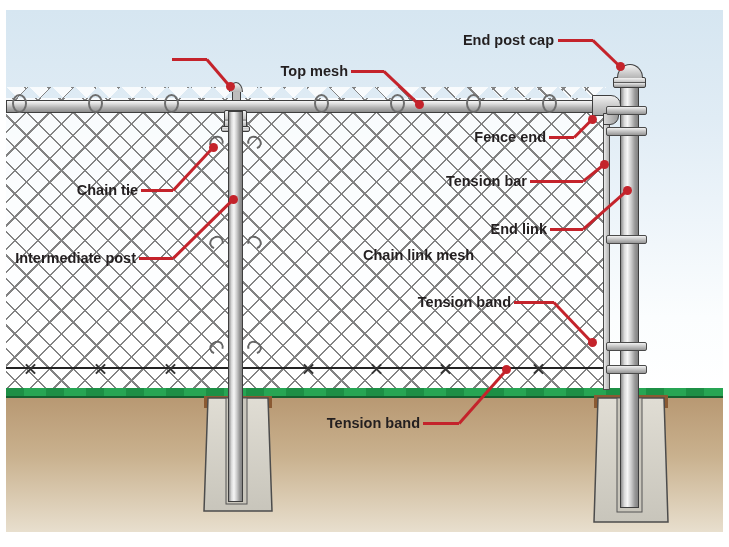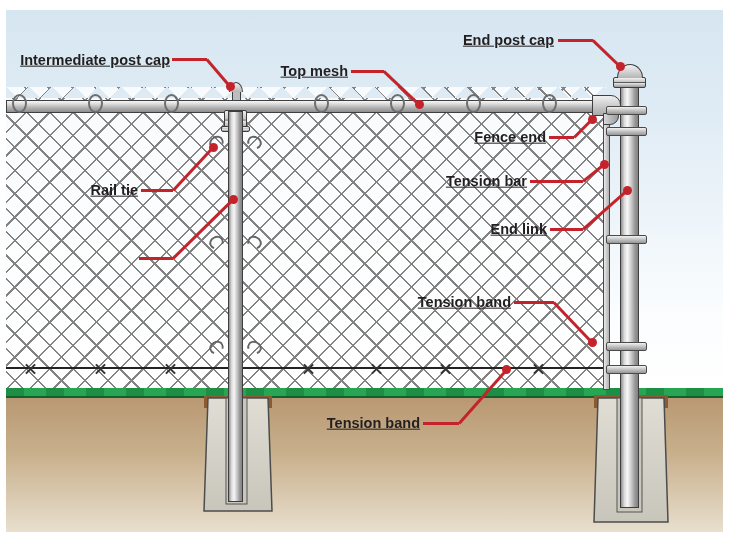--- a/index.html
+++ b/index.html
@@ -51,21 +51,21 @@
   .tie{width:15px;height:13px;border:2.4px solid #666;border-radius:50%;z-index:6;box-sizing:border-box;}
   .tieL{border-bottom-color:transparent;transform:rotate(-28deg);}
   .tieR{border-bottom-color:transparent;transform:rotate(28deg);}
   
   .wire{left:6px;top:367px;width:616px;height:2px;background:var(--wire-ink);z-index:2;}
   .xt{width:13px;height:13px;top:362px;z-index:2;}
   .xt::before,.xt::after{content:"";position:absolute;left:0;top:5.5px;width:13px;height:2px;background:#333;}
   .xt::before{transform:rotate(45deg);} .xt::after{transform:rotate(-45deg);}
   
   .lbl{position:absolute;font:700 14.5px/1.15 "Liberation Sans",sans-serif;color:var(--label-ink);
-       white-space:nowrap;transform:translateY(-50%);z-index:9;text-decoration:underline;}
+       white-space:nowrap;transform:translateY(-50%);z-index:9;}
   .lead{position:absolute;height:2.6px;background:var(--leader-red);z-index:9;}
   .dline{transform-origin:0 50%;}
   .dot{position:absolute;width:9px;height:9px;border-radius:50%;background:var(--leader-red);z-index:9;}
   svg{display:block;}
 </style>
 </head>
 <body>
 
 <div class="stage">
 
@@ -133,27 +133,28 @@
   <div class="abs elbow2"></div>
   <div class="abs postV" style="left:620px;top:86px;width:19px;height:422px"></div>
   <div class="abs collar" style="left:613px;top:77px;width:33px;height:11px"></div>
   <div class="abs dome" style="left:616.5px;top:64px;width:26px;height:14px"></div>
   <div class="abs band" style="top:106px"></div>
   <div class="abs band" style="top:127px"></div>
   <div class="abs band" style="top:235px"></div>
   <div class="abs band" style="top:342px"></div>
   <div class="abs band" style="top:365px"></div>
 
-  <div class="lbl" style="right:559px;top:60px">Intermediate post cap</div>
   <div class="lbl" style="right:381px;top:71px">Top mesh</div>
   <div class="lbl" style="right:175px;top:40px">End post cap</div>
   <div class="lbl" style="right:183px;top:137px">Fence end</div>
   <div class="lbl" style="right:202px;top:181px">Tension bar</div>
   <div class="lbl" style="right:182px;top:229px">End link</div>
-  <div class="lbl" style="right:591px;top:190px">Rail tie</div>
+  <div class="lbl" style="right:591px;top:190px">Chain tie</div>
+  <div class="lbl" style="right:593px;top:258px">Intermediate post</div>
+  <div class="lbl" style="left:363px;top:255px">Chain link mesh</div>
   <div class="lbl" style="right:218px;top:302px">Tension band</div>
   <div class="lbl" style="right:309px;top:423px">Tension band</div>
 
   <div class="lead" style="left:172px;top:58px;width:35px"></div>
   <div class="lead dline" style="left:207px;top:58px;width:35.5px;transform:rotate(49.6deg)"></div>
   <div class="dot" style="left:225.5px;top:81.5px"></div>
 
   <div class="lead" style="left:351px;top:70px;width:33px"></div>
   <div class="lead dline" style="left:384px;top:70px;width:48.1px;transform:rotate(43.3deg)"></div>
   <div class="dot" style="left:414.5px;top:99.5px"></div>

